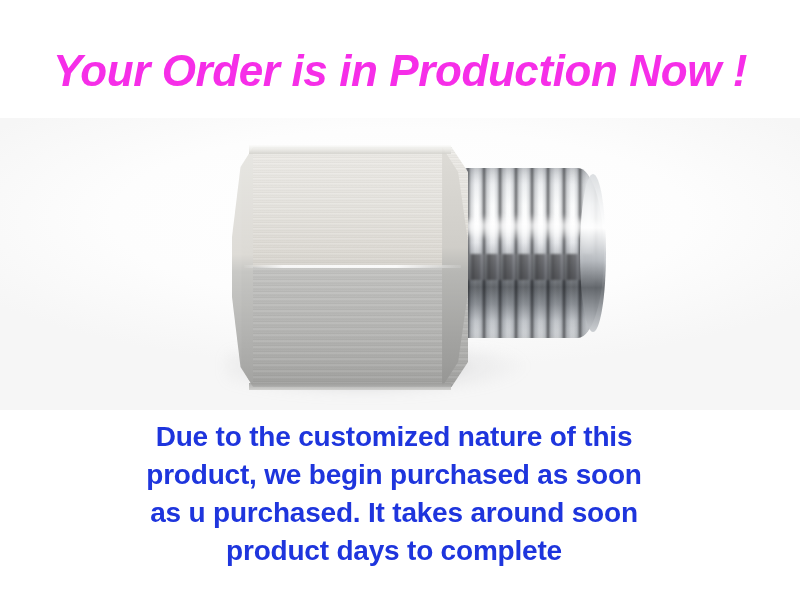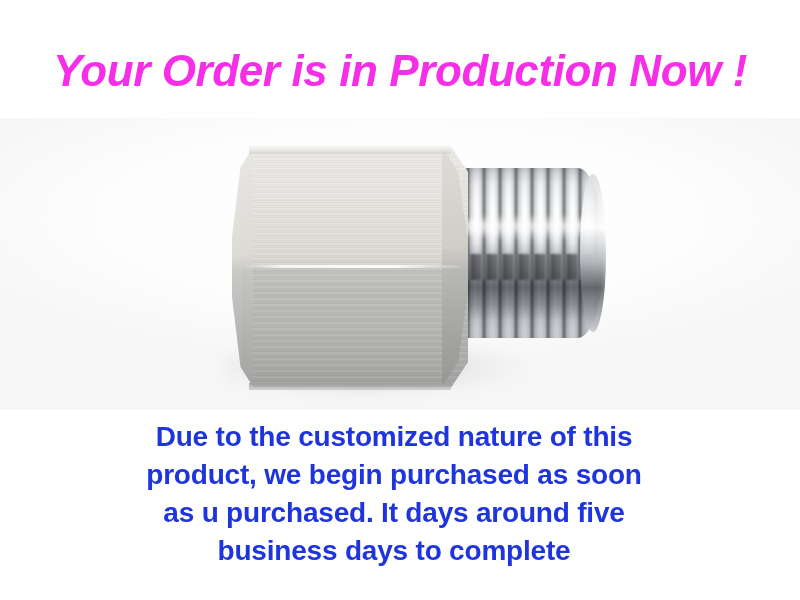--- a/index.html
+++ b/index.html
@@ -314,17 +314,17 @@
       <div class="hex-edge-right"></div>
       <div class="hex-bevel-top"></div>
       <div class="hex-bevel-bot"></div>
       <div class="hex-split"></div>
     </div>
   </div>
 
   <div class="body-text">
     <span class="line">Due to the customized nature of this</span>
     <span class="line">product, we begin purchased as soon</span>
-    <span class="line">as u purchased. It days around five</span>
-    <span class="line">business days to complete</span>
+    <span class="line">as u purchased. It takes around soon</span>
+    <span class="line">product days to complete</span>
   </div>
 
 </div>
 
 </body></html>

